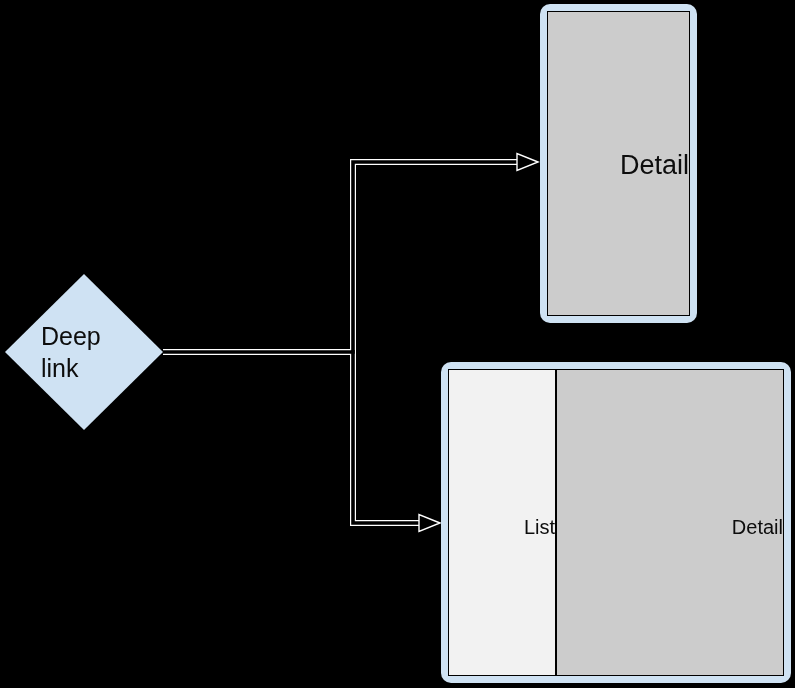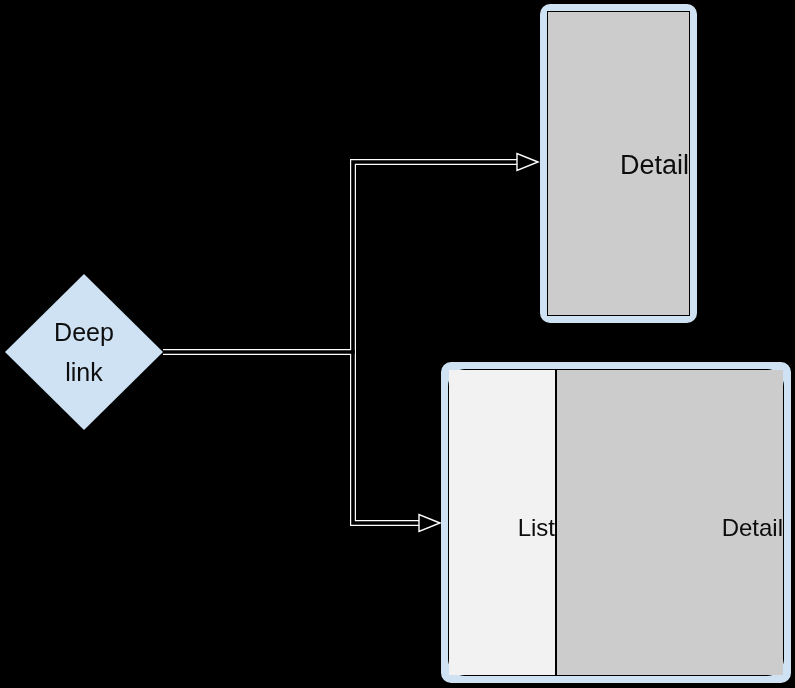--- a/index.html
+++ b/index.html
@@ -53,23 +53,23 @@
     left: 5px; top: 274px;
     width: 158px; height: 156px;
     background: var(--node-blue);
     clip-path: polygon(50% 0, 100% 50%, 50% 100%, 0 50%);
     display: flex;
     align-items: center;
     justify-content: center;
   }
   .diamond-label {
     width: 86px;
-    text-align: center;
+    text-align: left;
     font-size: 25px;
-    line-height: 40px;
+    line-height: 32px;
     color: var(--text-black);
   }
   .frame {
     position: absolute;
     background: var(--node-blue);
     border-radius: 10px;
     padding: 7px;
   }
   .detail-frame { left: 540px; top: 4px; width: 157px; height: 319px; }
   .listdetail-frame { left: 441px; top: 362px; width: 350px; height: 321px; }
@@ -77,21 +77,21 @@
     width: 100%; height: 100%;
     border: 1px solid var(--stroke-black);
     font-size: 27px;
   }
   .center-label {
     display: flex;
     align-items: center;
     justify-content: flex-end;
   }
   .gray-panel { background: var(--panel-gray); }
-  .split { display: flex; font-size: 24px; border-radius: 17px; }
+  .split { display: flex; font-size: 20px; }
   .list-pane {
     width: 108px;
     background: var(--panel-light);
     border-right: 2px solid var(--stroke-black);
     padding-top: 10px;
   }
   .detail-pane {
     flex: 1;
     background: var(--panel-gray);
     padding-top: 10px;

